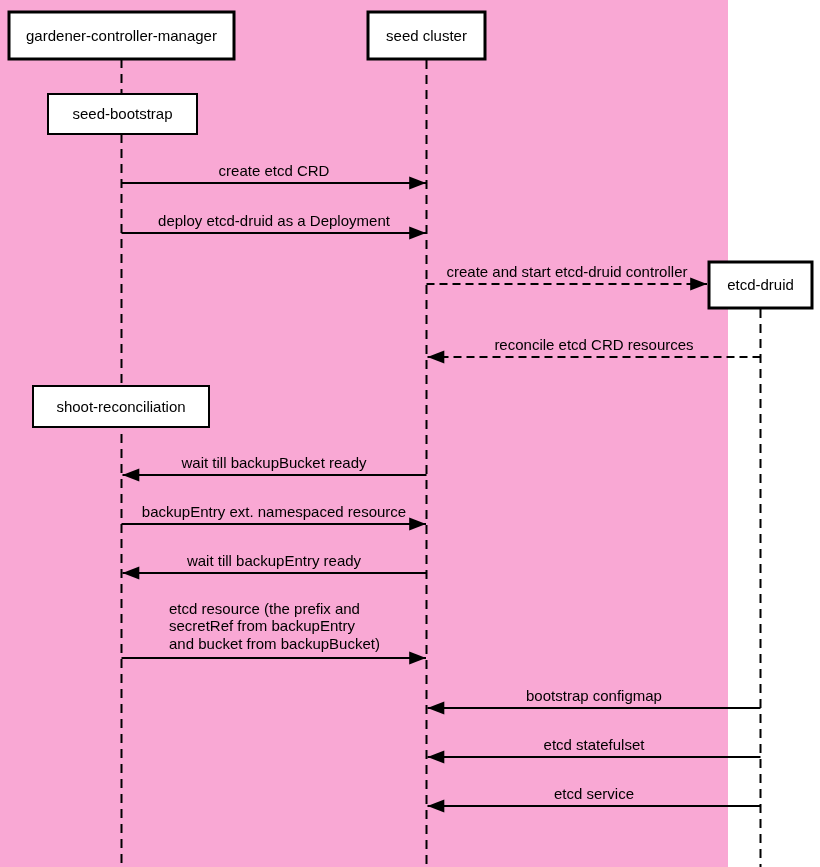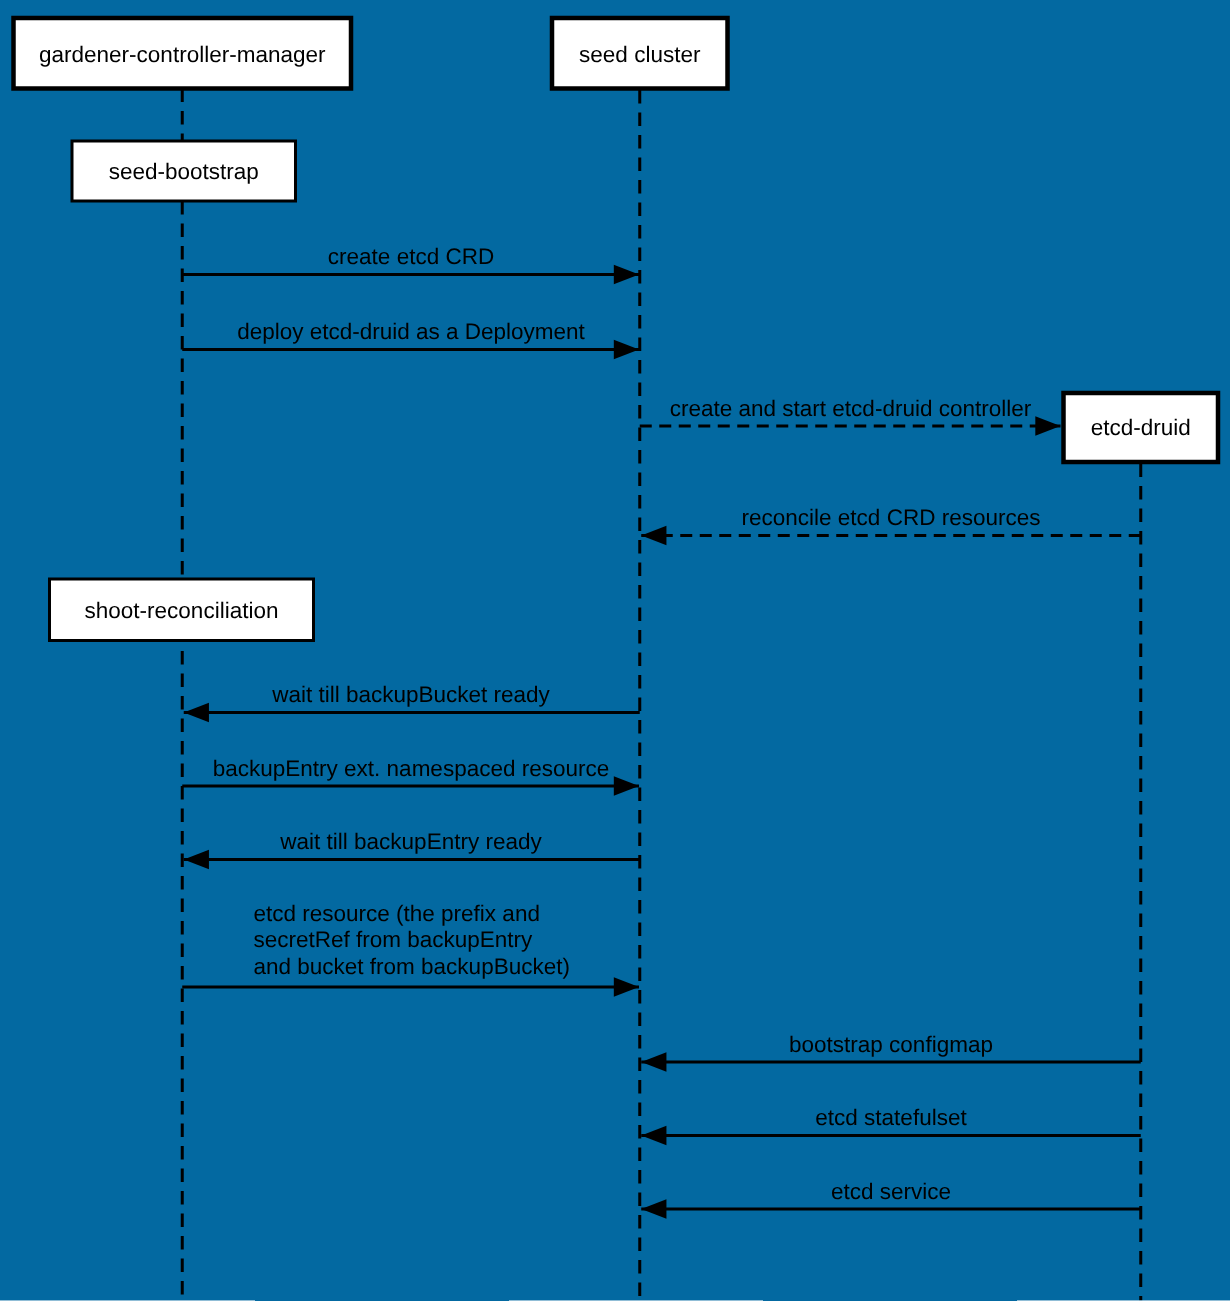--- a/index.html
+++ b/index.html
@@ -1,24 +1,24 @@
 <!DOCTYPE html>
 <html><head>
 <meta charset="utf-8">
 <style>
   html, body {
     margin: 0;
     padding: 0;
     background: #ffffff;
   }
   .diagram-wrap {
-    width: 820px;
+    width: 728px;
     height: 867px;
     position: relative;
-    background: #0369a1;
+    background: #f9a8d4;
     font-family: "Liberation Sans", sans-serif;
   }
   svg { display: block; }
   .lifeline {
     stroke: #000000;
     stroke-width: 2;
     stroke-dasharray: 9 6;
     fill: none;
   }
   .actor-box {

